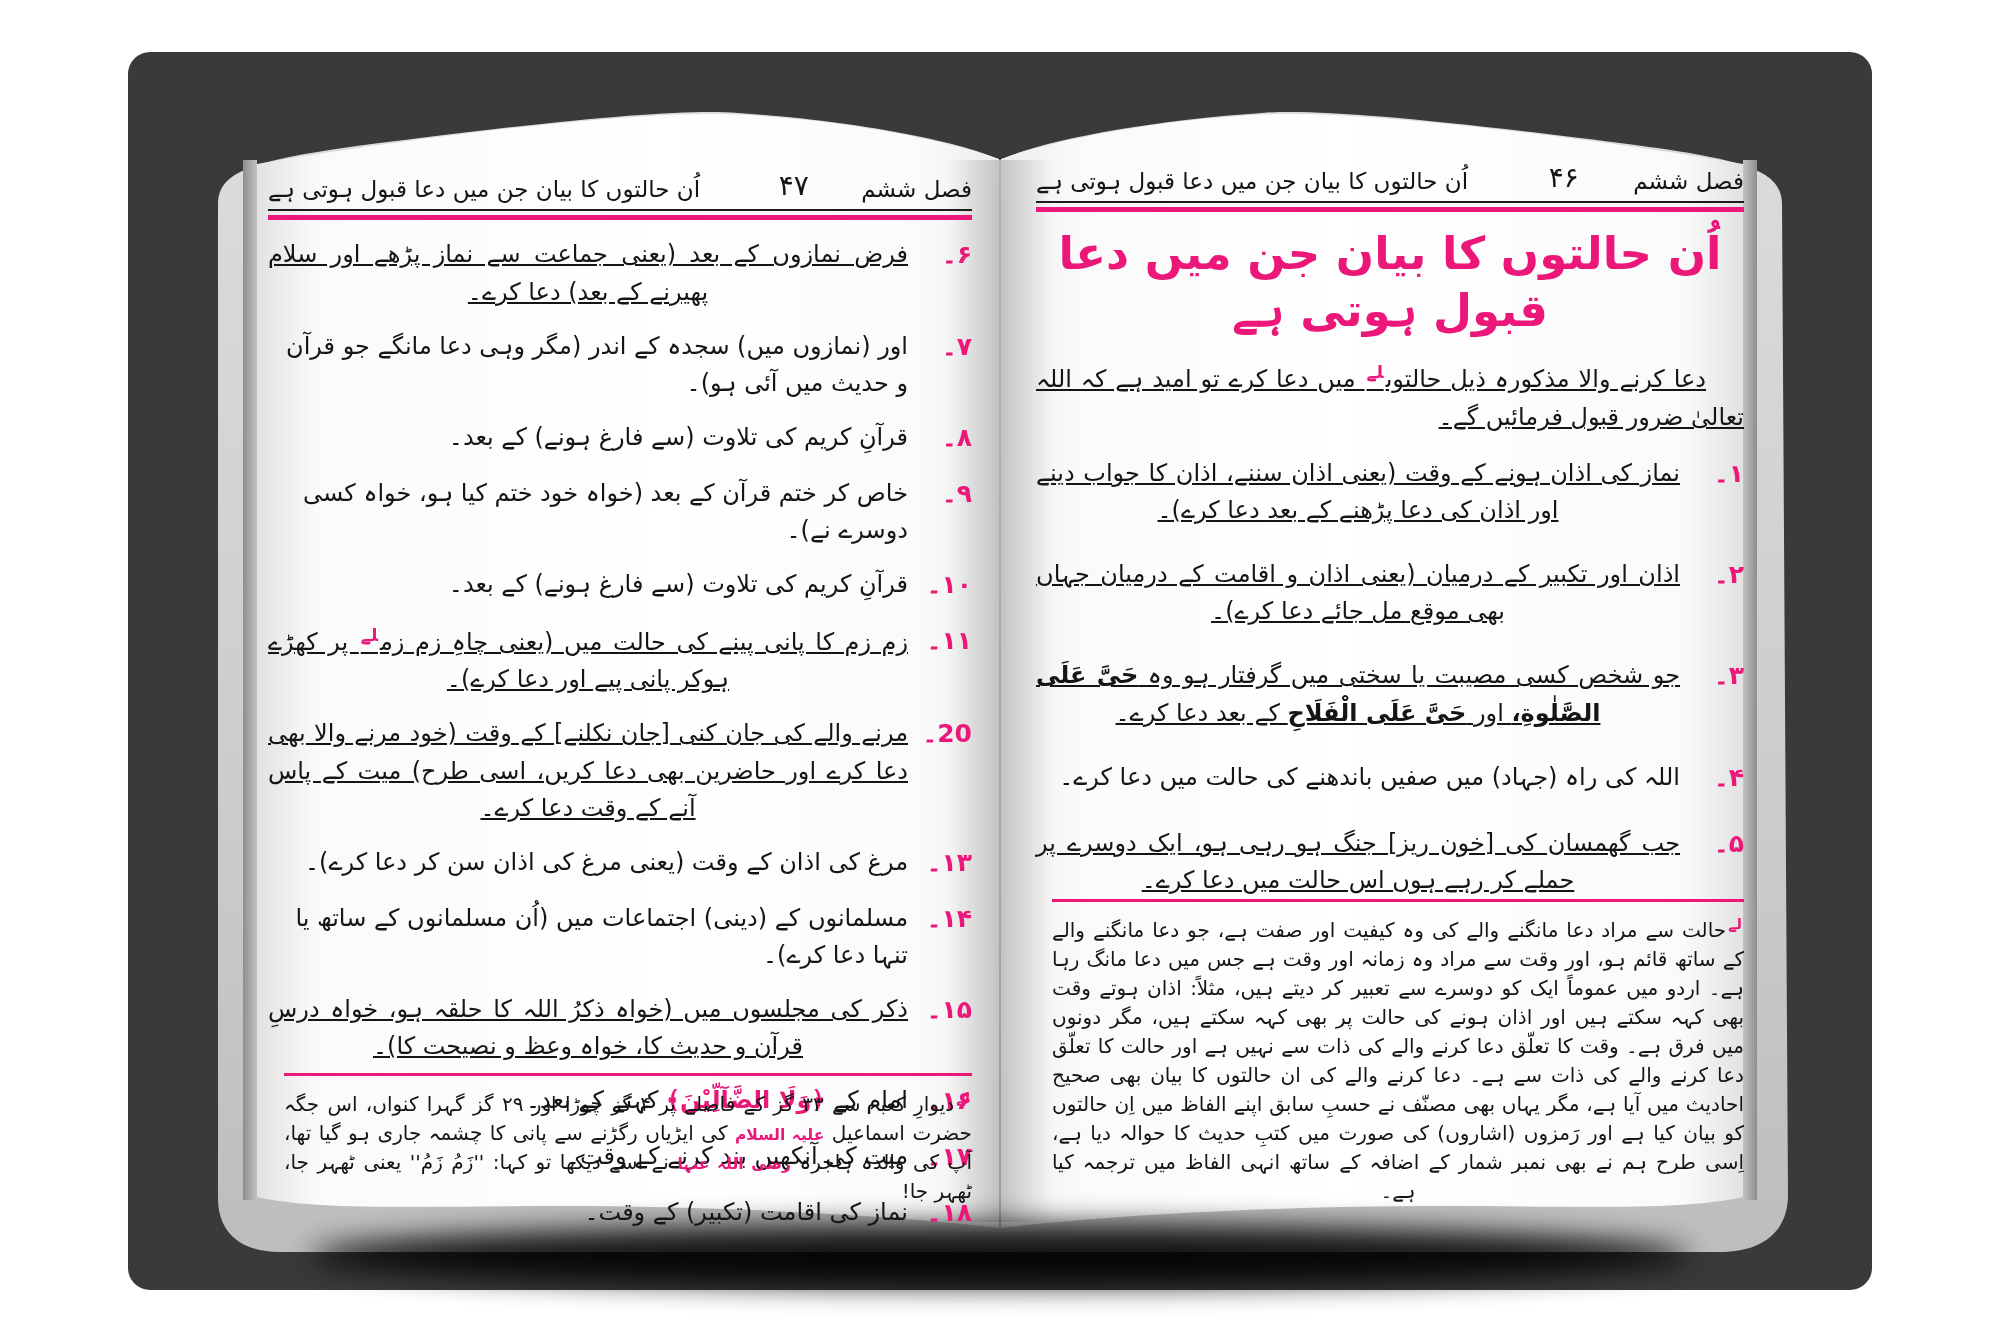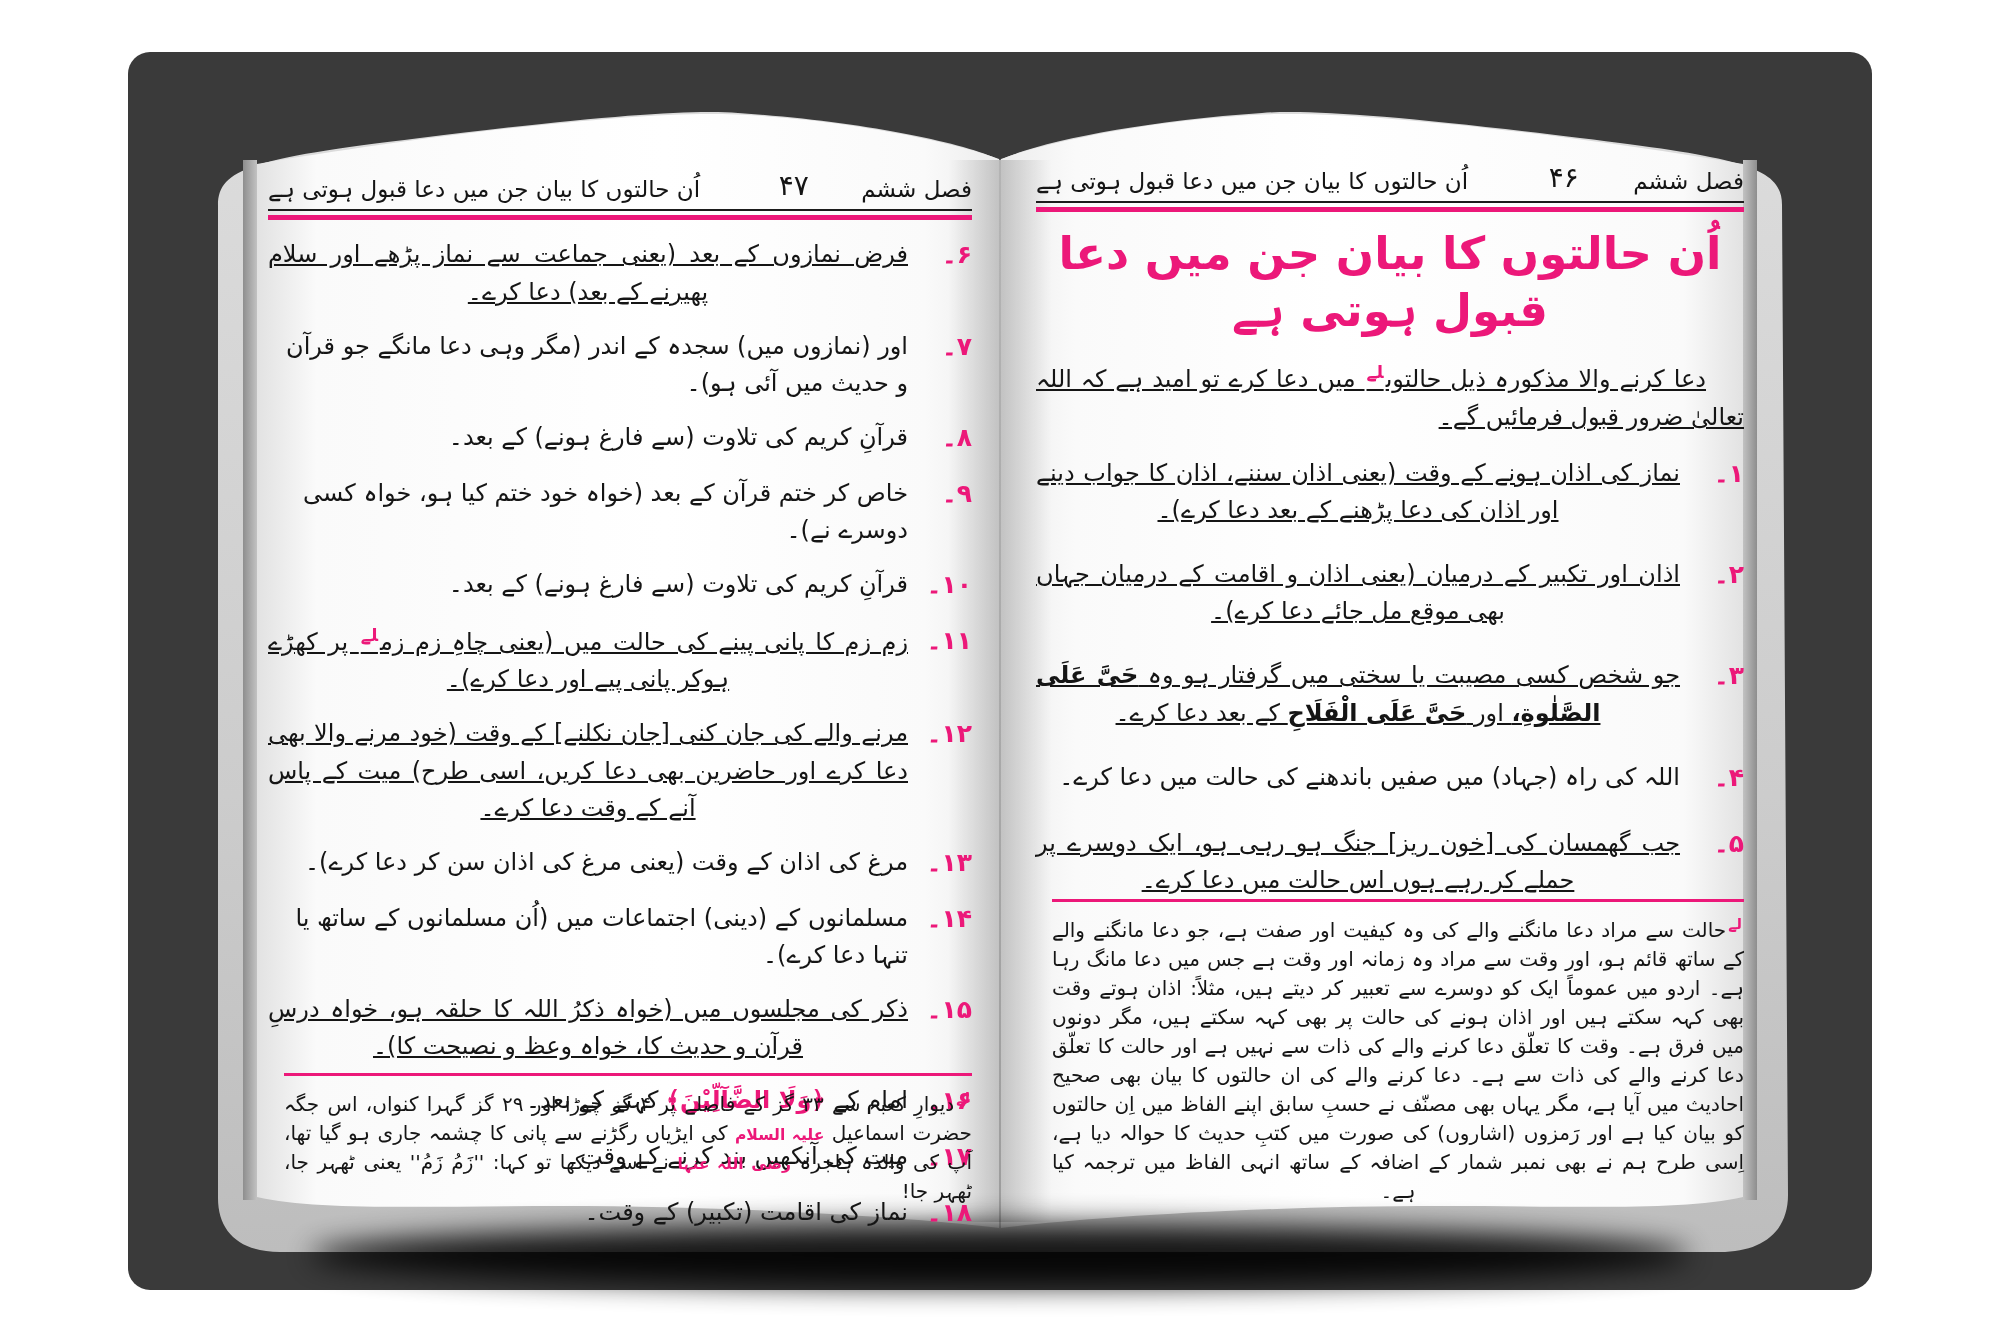--- a/index.html
+++ b/index.html
@@ -174,21 +174,21 @@
         </div>
         <div class="item">
           <span class="item-num">۱۰۔</span>
           <div class="item-text single"><span>قرآنِ کریم کی تلاوت (سے فارغ ہونے) کے بعد۔</span></div>
         </div>
         <div class="item">
           <span class="item-num">۱۱۔</span>
           <div class="item-text multi"><span>زم زم کا پانی پینے کی حالت میں (یعنی چاہِ زم زم</span><span class="seg-marker">لے</span><span> پر کھڑے ہوکر پانی پیے اور دعا کرے)۔</span></div>
         </div>
         <div class="item">
-          <span class="item-num">۱۲۔</span>
+          <span class="item-num">20۔</span>
           <div class="item-text multi"><span>مرنے والے کی جان کنی [جان نکلنے] کے وقت (خود مرنے والا بھی دعا کرے اور حاضرین بھی دعا کریں، اسی طرح) میت کے پاس آنے کے وقت دعا کرے۔</span></div>
         </div>
         <div class="item">
           <span class="item-num">۱۳۔</span>
           <div class="item-text single"><span>مرغ کی اذان کے وقت (یعنی مرغ کی اذان سن کر دعا کرے)۔</span></div>
         </div>
         <div class="item">
           <span class="item-num">۱۴۔</span>
           <div class="item-text single"><span>مسلمانوں کے (دینی) اجتماعات میں (اُن مسلمانوں کے ساتھ یا تنہا دعا کرے)۔</span></div>
         </div>

